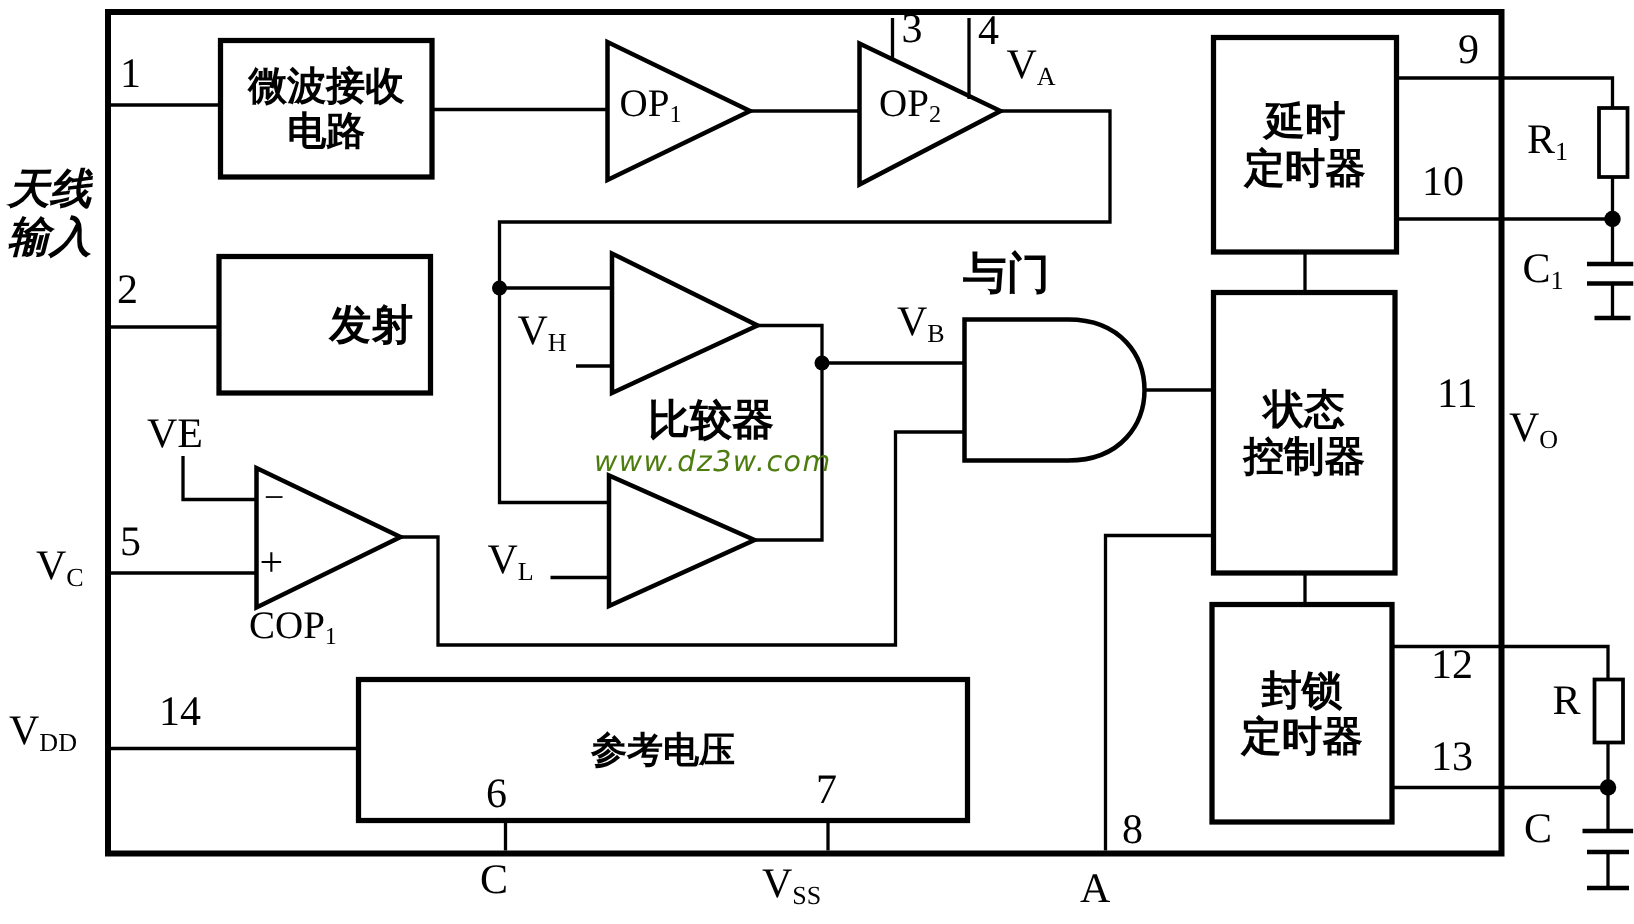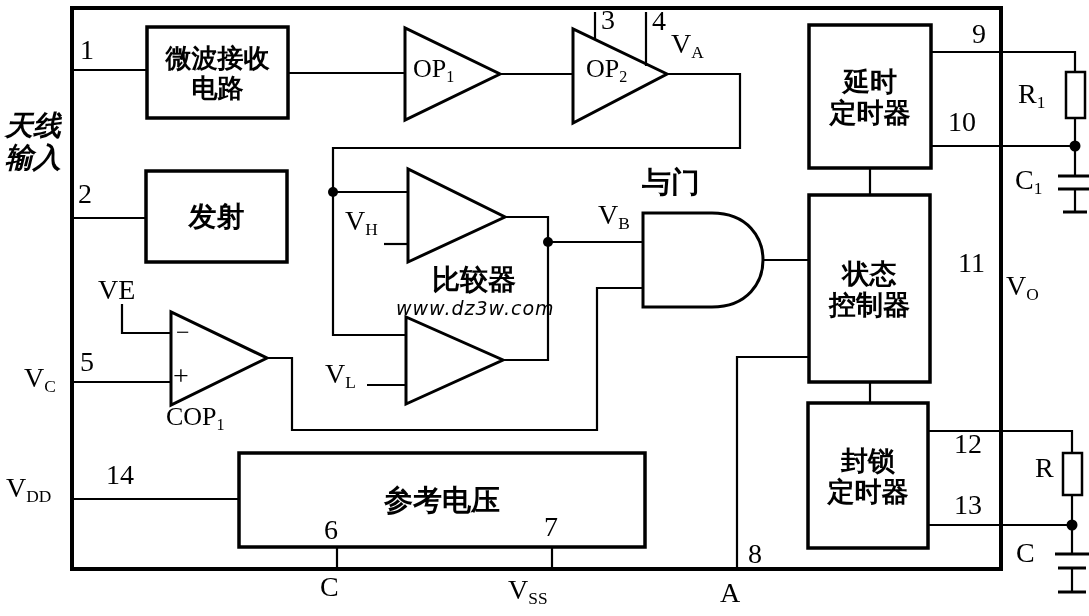--- a/index.html
+++ b/index.html
@@ -11,21 +11,21 @@
   .lbl{position:absolute;font-family:"Liberation Serif",serif;font-size:28px;line-height:1;white-space:nowrap;}
   .lbl .sub{font-size:0.62em;vertical-align:-0.28em;letter-spacing:0;}
   .cn{font-family:"DejaVu Sans","Liberation Sans",sans-serif;font-weight:bold;}
   .boxlbl{
     position:absolute;display:flex;flex-direction:column;align-items:center;justify-content:center;
     text-align:center;font-family:"DejaVu Sans","Liberation Sans",sans-serif;font-weight:bold;
     font-size:27px;line-height:31px;color:#000;
   }
   .watermark{
     position:absolute;font-family:"DejaVu Sans",sans-serif;font-style:italic;
-    font-size:19px;color:#000000;letter-spacing:1px;font-weight:normal;
+    font-size:19px;color:#4d7c0f;letter-spacing:1px;font-weight:normal;
   }
   .sign{position:absolute;font-family:"Liberation Serif",serif;line-height:1;}
 </style>
 </head>
 <body>
 
 <div id="stage">
 
   <svg id="wires" width="1089" height="616" viewBox="0 0 1089 616">
     <g stroke="#000" fill="none">
@@ -101,24 +101,24 @@
       <circle cx="548" cy="242" r="5"></circle>
       <circle cx="1075" cy="146" r="5.5"></circle>
       <circle cx="1072" cy="525" r="5.5"></circle>
     </g>
   </svg>
 
   <div class="boxlbl" style="left:147px;top:27px;width:141px;height:91px;font-size:26px;line-height:30px;">
     <span>微波接收</span>
     <span>电路</span>
   </div>
-  <div class="boxlbl" style="left:146px;top:171px;width:141px;height:91px;font-size:28px;">
+  <div class="boxlbl" style="left:146px;top:171px;width:141px;height:91px;font-size:28px;padding-left:31px;">
     <span>发射</span>
   </div>
-  <div class="boxlbl" style="left:239px;top:453px;width:406px;height:94px;font-size:29px;">
+  <div class="boxlbl" style="left:239px;top:453px;width:406px;height:94px;font-size:24px;">
     <span>参考电压</span>
   </div>
   <div class="boxlbl" style="left:809px;top:25px;width:122px;height:143px;font-size:27px;line-height:31px;border-radius:30px;">
     <span>延时</span>
     <span>定时器</span>
   </div>
   <div class="boxlbl" style="left:809px;top:195px;width:121px;height:187px;font-size:27px;line-height:31px;">
     <span>状态</span>
     <span>控制器</span>
   </div>

